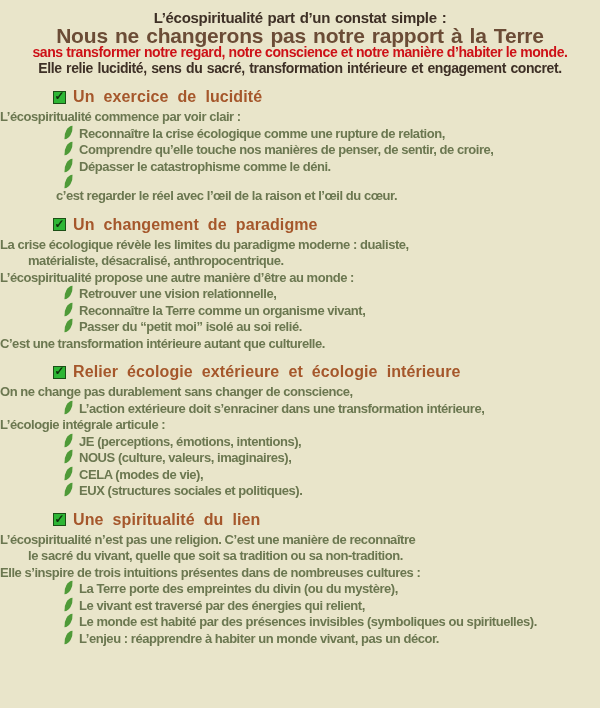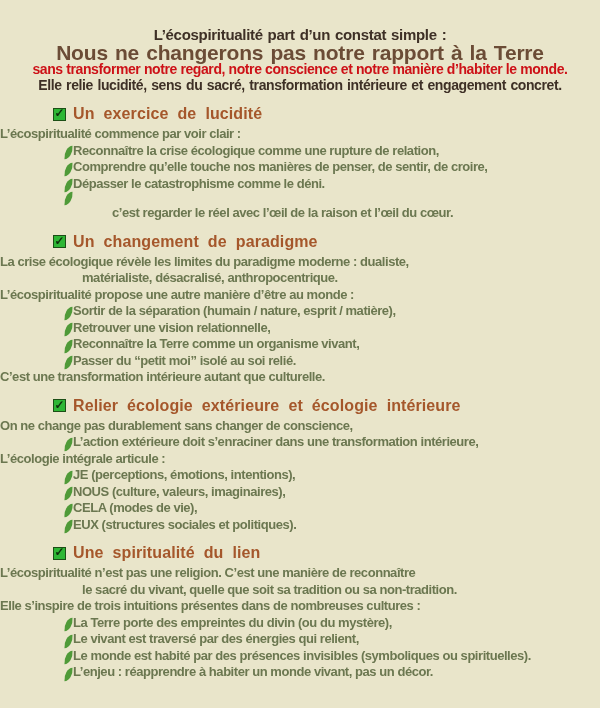--- a/index.html
+++ b/index.html
@@ -16,21 +16,21 @@
   }
   *{margin:0;padding:0;box-sizing:border-box;}
   html,body{background:#fff;}
   .page{
     width:600px;height:708px;
     background:var(--bg);
     font-family:"Liberation Sans",sans-serif;
     overflow:hidden;
     position:relative;
   }
-  .header{text-align:center;padding-top:26px;}
+  .header{text-align:center;padding-top:9px;}
   .h-line{font-weight:bold;white-space:nowrap;}
   .h1{font-size:15px;line-height:18px;color:var(--dark);letter-spacing:-0.3px;word-spacing:1px;}
   .h2{font-size:21px;line-height:17px;color:var(--brown);letter-spacing:-0.2px;word-spacing:1.5px;}
   .h3{font-size:14px;line-height:16px;color:var(--red);letter-spacing:-0.4px;}
   .h4{font-size:14px;line-height:17px;color:var(--dark);letter-spacing:-0.4px;word-spacing:1px;}
 
   .section{margin-top:11px;}
   .section-heading{
     margin:0 0 3px 53px;
     font-size:16px;font-weight:bold;color:var(--rust);
@@ -46,23 +46,23 @@
   }
   .checkbox .mark{
     font-size:12px;line-height:10px;font-weight:bold;
     color:var(--check-mark);margin-top:-2px;letter-spacing:0;word-spacing:0;
   }
   .line{
     font-size:13px;font-weight:bold;color:var(--olive);
     line-height:16.5px;letter-spacing:-0.45px;white-space:nowrap;
   }
   .para{}
-  .indent{margin-left:82px;}
-  .bullet{margin-left:64px;display:flex;align-items:flex-end;}
-  .cont{margin-left:112px;}
+  .indent{margin-left:28px;}
+  .bullet{margin-left:64px;display:flex;align-items:flex-start;gap:6px;}
+  .cont{margin-left:56px;}
   .leaf{
     width:9px;height:13px;flex:0 0 auto;
     background:var(--leaf-green);
     border-radius:100% 0 100% 0;
     transform:rotate(-4deg);
   }
 </style>
 </head>
 <body>
 
@@ -104,24 +104,20 @@
   <div class="section">
     <div class="section-heading">
       <span class="checkbox">
           <span class="mark">✓</span>
         </span>
       <span>Un changement de paradigme</span>
     </div>
     <div class="line para">La crise écologique révèle les limites du paradigme moderne : dualiste,</div>
     <div class="line indent">matérialiste, désacralisé, anthropocentrique.</div>
     <div class="line para">L’écospiritualité propose une autre manière d’être au monde :</div>
-    <div class="line bullet">
-        <span class="leaf"></span>
-        <span>Sortir de la séparation (humain / nature, esprit / matière),</span>
-      </div>
     <div class="line bullet">
         <span class="leaf"></span>
         <span>Retrouver une vision relationnelle,</span>
       </div>
     <div class="line bullet">
         <span class="leaf"></span>
         <span>Reconnaître la Terre comme un organisme vivant,</span>
       </div>
     <div class="line bullet">
         <span class="leaf"></span>

